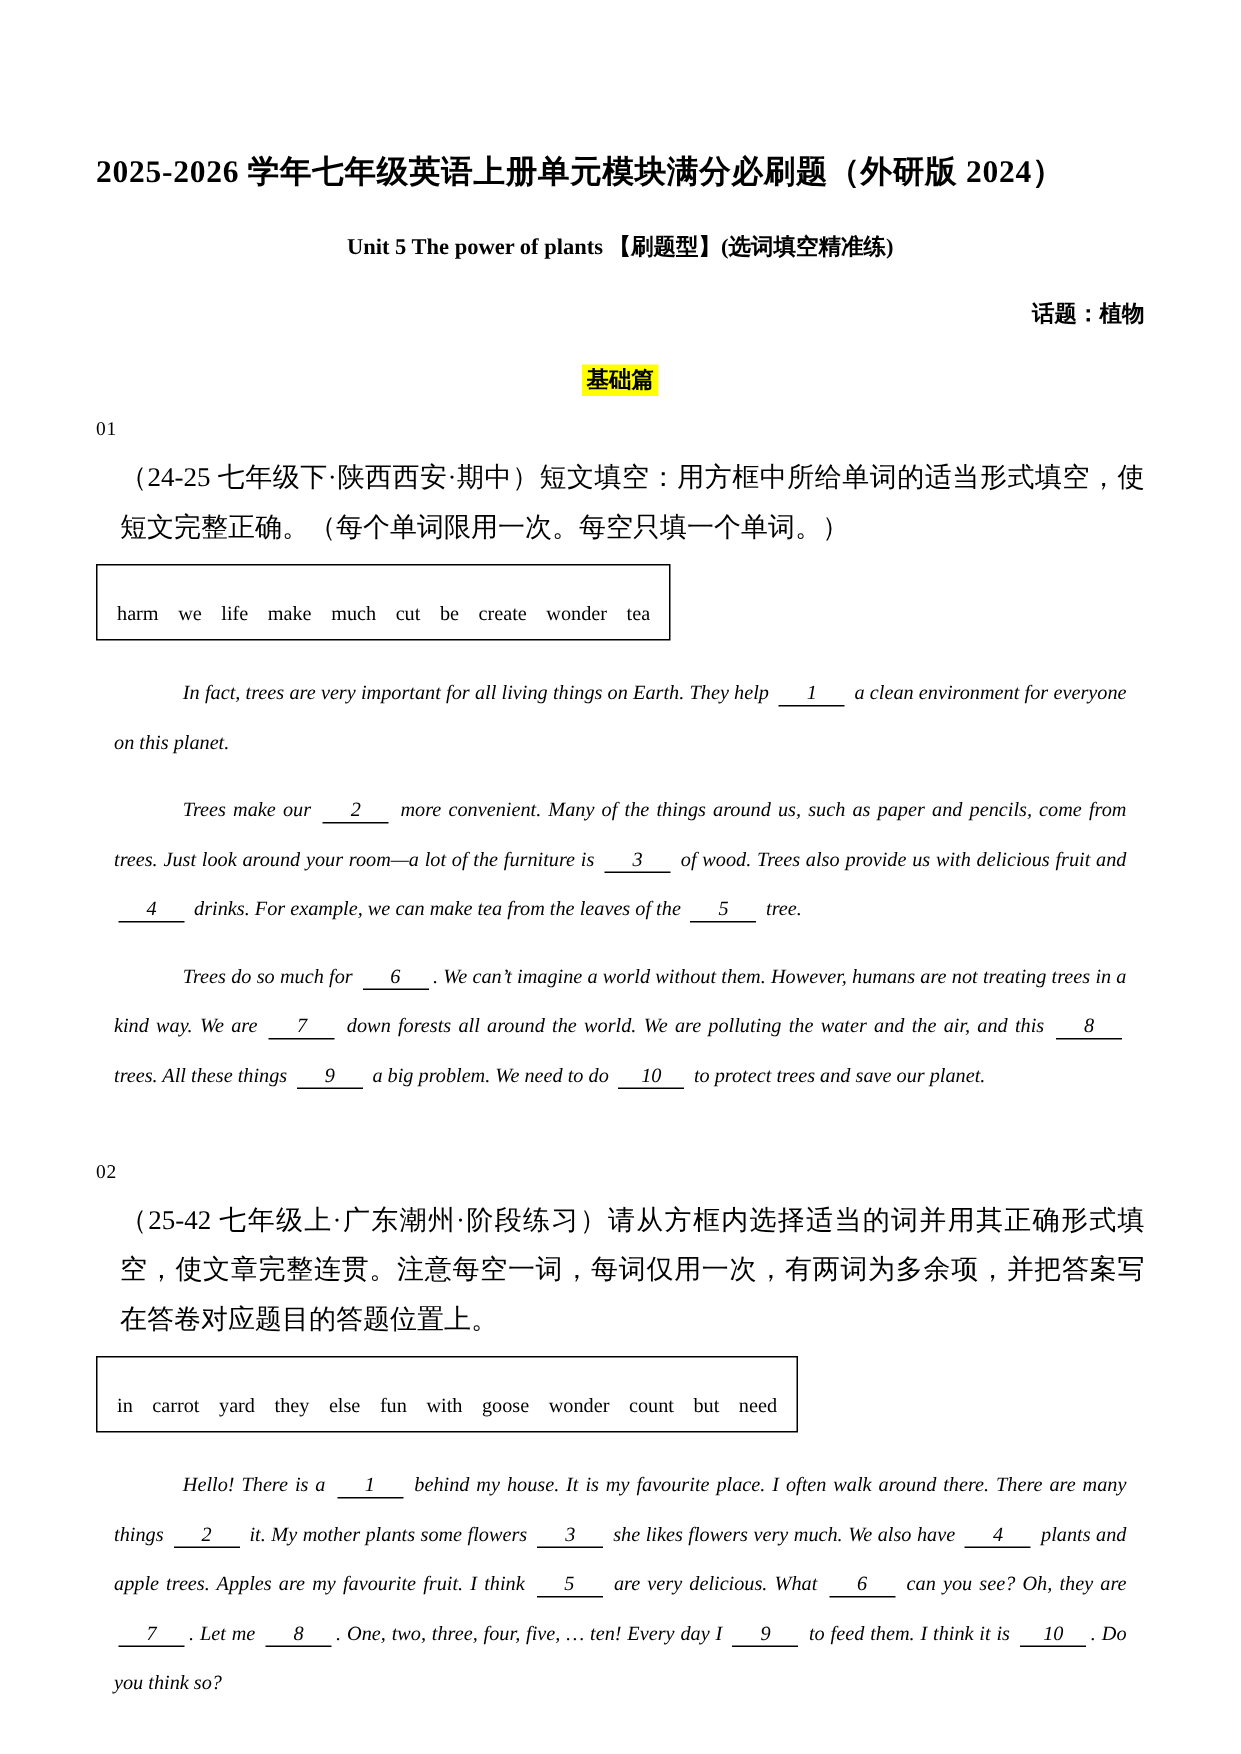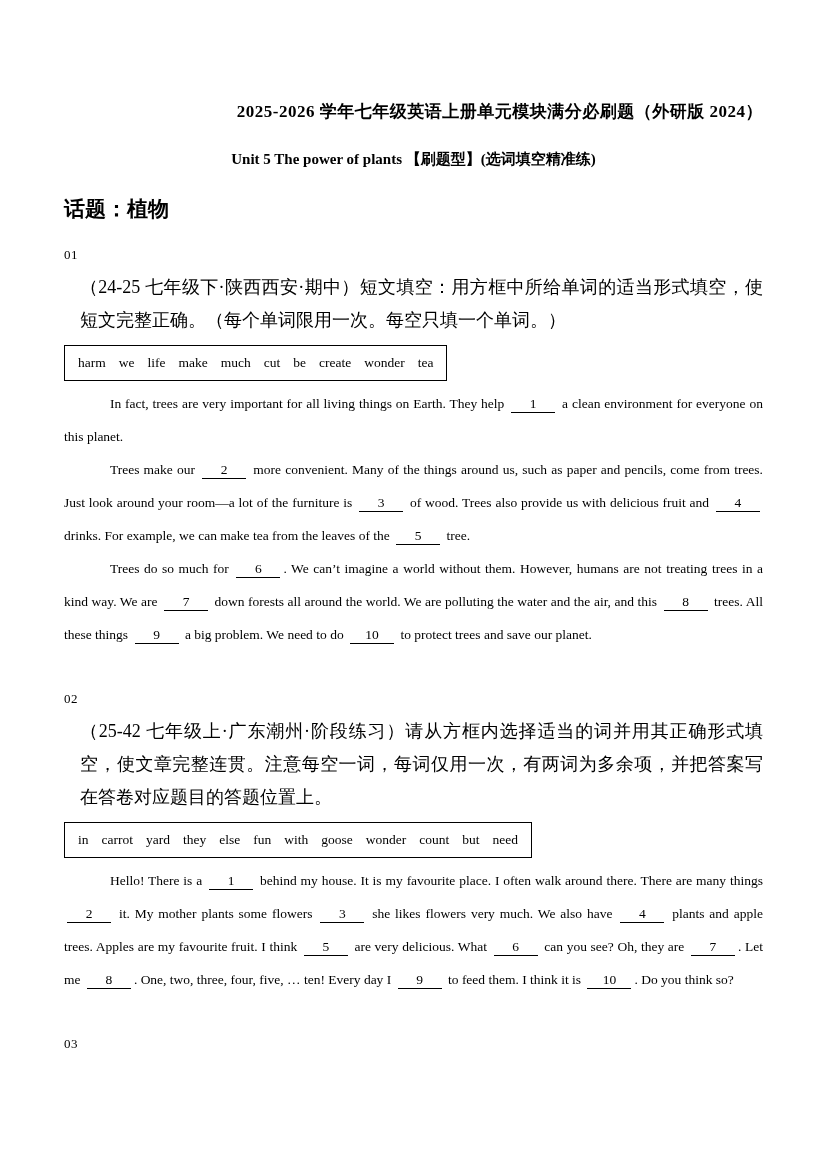--- a/index.html
+++ b/index.html
@@ -14,36 +14,36 @@
     font-family: "Liberation Serif", "DejaVu Serif", serif;
     color: #000000;
   }
   .page {
     box-sizing: border-box;
     width: 827px;
     height: 1169px;
     padding: 100px 64px 0 64px;
   }
   .doc-title {
-    font-size: 17px;
+    font-size: 21px;
     font-weight: bold;
-    text-align: right;
+    text-align: left;
     margin: 0 0 27px 0;
     letter-spacing: 0.5px;
   }
   .doc-subtitle {
     font-size: 15px;
     font-weight: bold;
     text-align: center;
     margin: 12px 0 26px 0;
   }
   .doc-topic {
-    font-size: 21px;
+    font-size: 15px;
     font-weight: bold;
-    text-align: left;
+    text-align: right;
     margin: 16px 0 24px 0;
   }
   .badge-row {
     text-align: center;
     margin: 0 0 14px 0;
   }
   .section-badge {
     display: inline-block;
     font-size: 15px;
     font-weight: bold;
@@ -69,30 +69,32 @@
     display: inline-flex;
     gap: 13px;
     border: 1px solid #000;
     padding: 9px 13px;
     font-size: 13.5px;
     margin: 2px 0 6px 0;
     white-space: nowrap;
   }
   .wb-word {
     display: inline-block;
+    margin-top: 15px;
   }
   .passage {
     margin: 0;
   }
   .passage p {
-    margin: 0;
+    margin: 12px;
     font-size: 13.5px;
     line-height: 33px;
     text-align: justify;
     text-indent: 3.4em;
+    font-style: italic;
   }
   .blank {
     display: inline-block;
     min-width: 44px;
     border-bottom: 1px solid #000;
     text-align: center;
     text-indent: 0;
     line-height: 16px;
     margin: 0 3px;
     font-size: 13.5px;
@@ -102,20 +104,23 @@
 <body>
 
 <div class="page">
 
   <h1 class="doc-title">2025-2026 学年七年级英语上册单元模块满分必刷题（外研版 2024）</h1>
 
   <h2 class="doc-subtitle">Unit 5 The power of plants 【刷题型】(选词填空精准练)</h2>
 
   <h3 class="doc-topic">话题：植物</h3>
 
+  <div class="badge-row">
+    <span class="section-badge" style="background: rgb(255, 255, 0);">基础篇</span>
+  </div>
 
   <div>
     <div class="ex-number">01</div>
     <p class="instructions">（24-25 七年级下·陕西西安·期中）短文填空：用方框中所给单词的适当形式填空，使短文完整正确。（每个单词限用一次。每空只填一个单词。）</p>
     <div class="word-bank">
         <span class="wb-word">harm</span>
         <span class="wb-word">we</span>
         <span class="wb-word">life</span>
         <span class="wb-word">make</span>
         <span class="wb-word">much</span>

